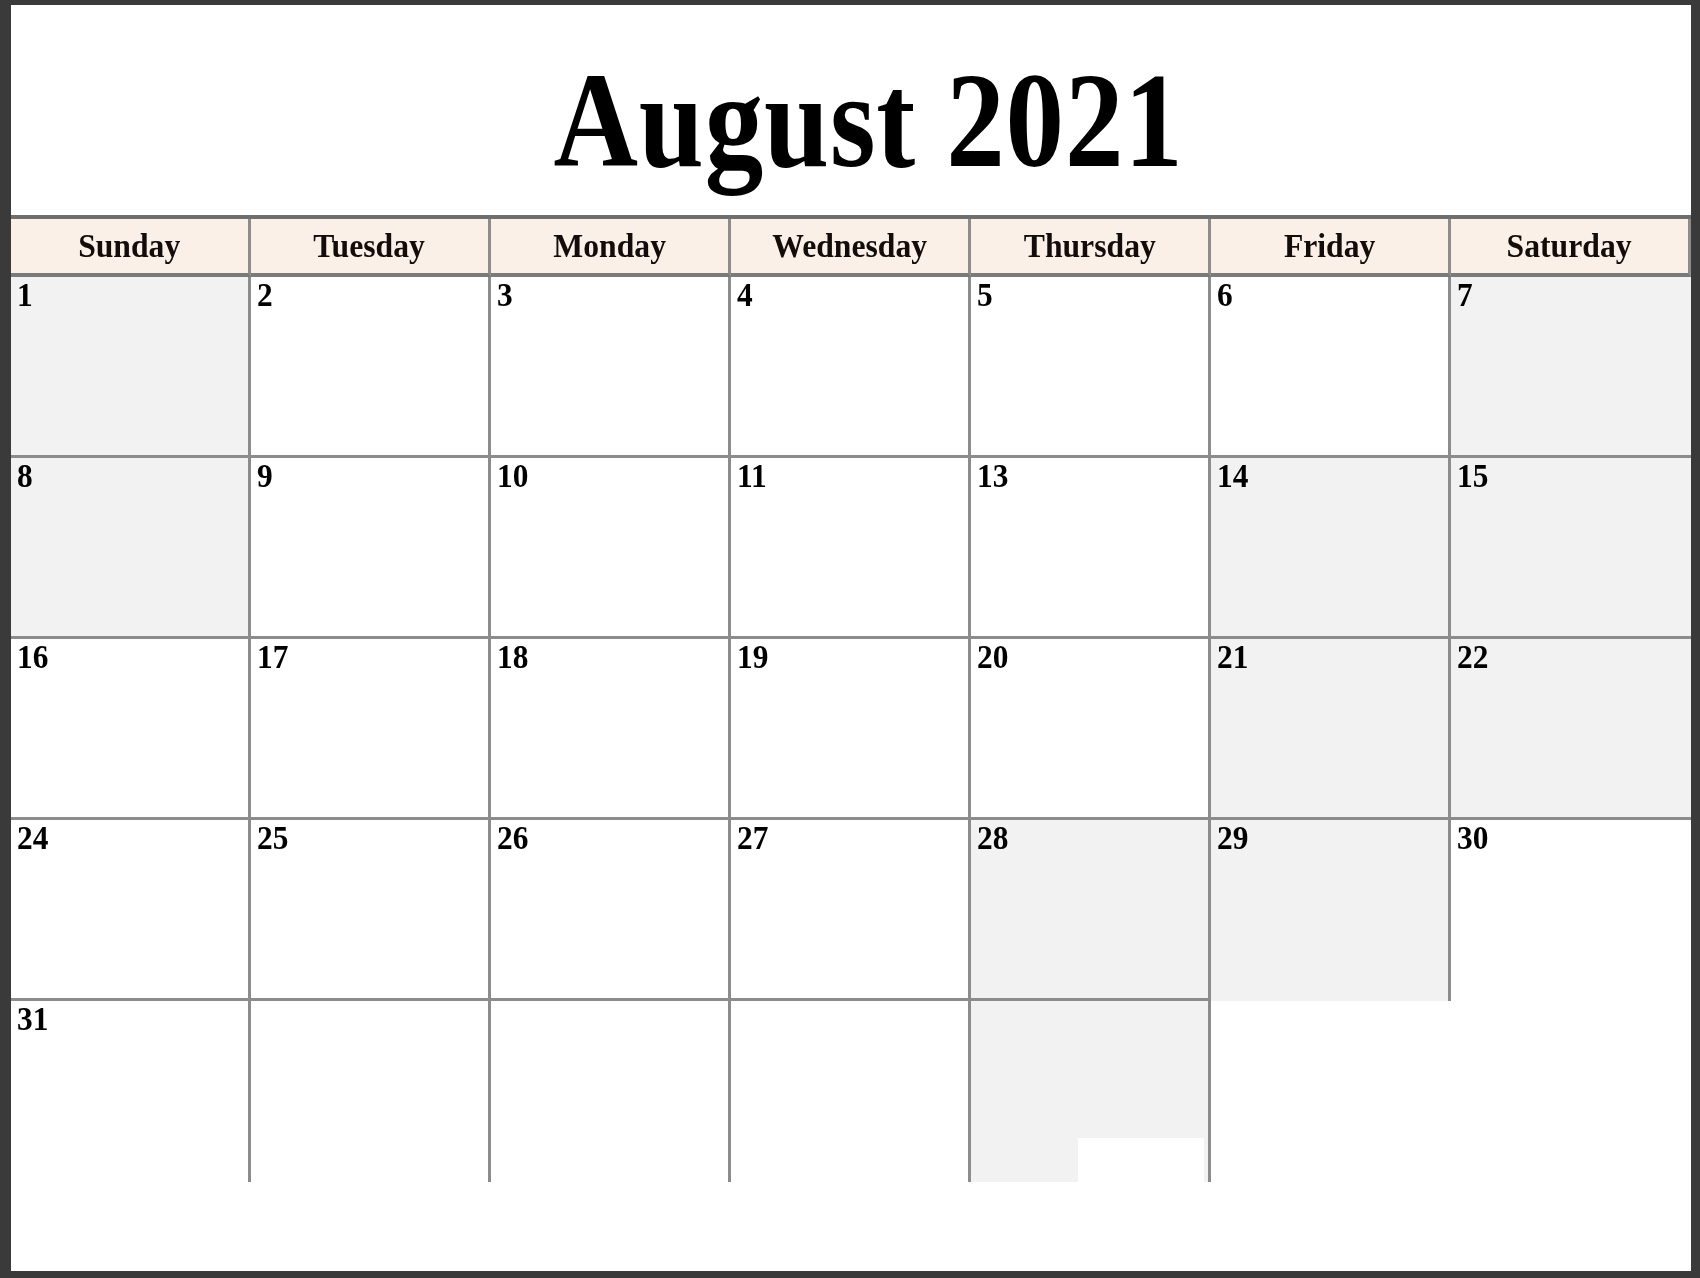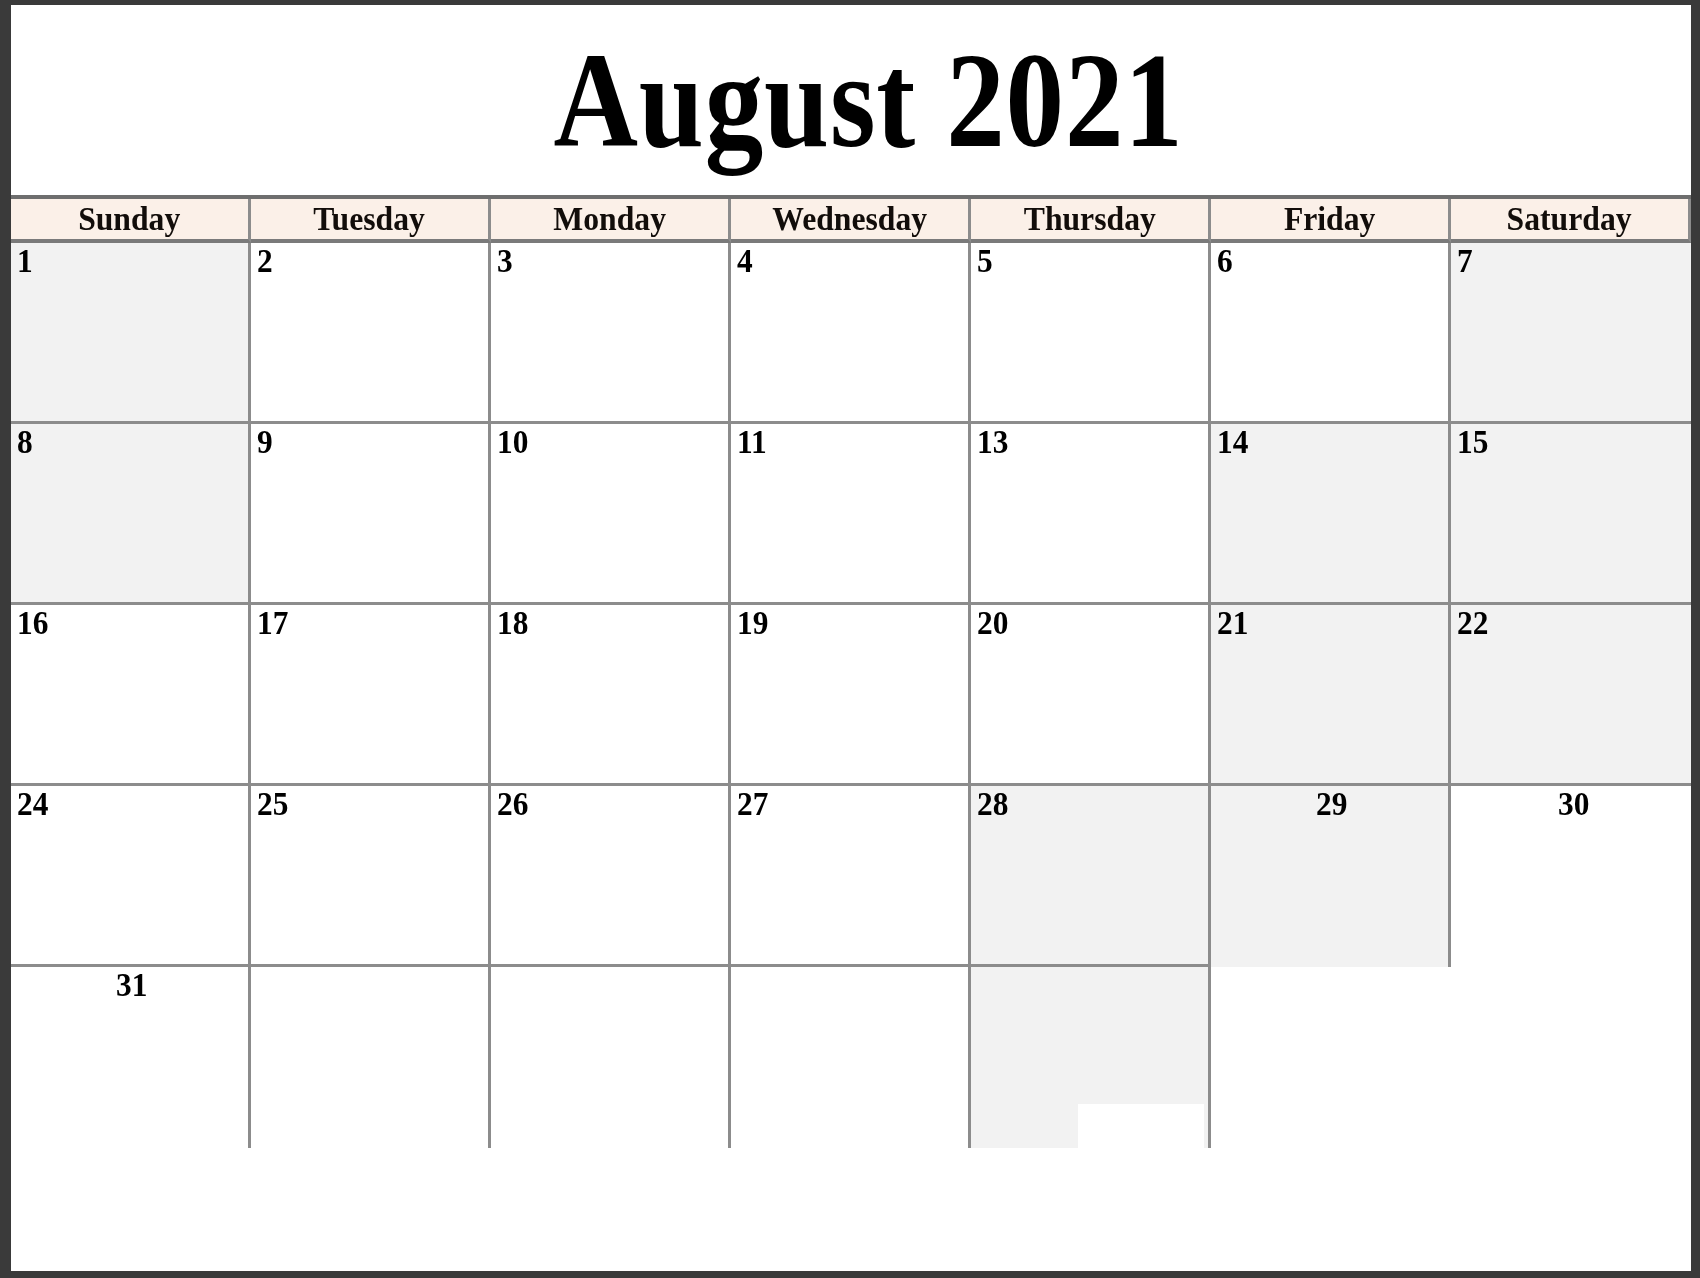--- a/index.html
+++ b/index.html
@@ -27,20 +27,21 @@
   }
 
   
   #title-band {
     position: relative;
     height: 190px;
     background: #ffffff;
     display: flex;
     align-items: center;
     justify-content: center;
+    margin-top: 20px;
   }
   #month-title {
     font-family: "Liberation Serif", "DejaVu Serif", serif;
     font-weight: bold;
     font-size: 136px;
     line-height: 1;
     letter-spacing: 1px;
     color: #000000;
     transform: scaleX(0.86);
     transform-origin: center center;
@@ -49,21 +50,21 @@
   }
 
   
   #grid {
     display: grid;
     grid-template-columns: repeat(7, 1fr);
     border-top: 4px solid #6e6e6e;
   }
 
   .dow-cell {
-    height: 44px;
+    height: 58px;
     background: #fbf0e8;
     border-right: 3px solid #8c8c8c;
     border-bottom: 4px solid #7a7a7a;
     display: flex;
     align-items: center;
     justify-content: center;
     box-sizing: border-box;
   }
   .dow-cell:last-child { border-right: none; }
   .dow-label {
@@ -79,21 +80,21 @@
     height: 181px;
     background: #ffffff;
     border-right: 3px solid #8c8c8c;
     border-bottom: 3px solid #8c8c8c;
     box-sizing: border-box;
     position: relative;
     padding: 2px 0 0 6px;
   }
   .day-cell:nth-child(7n) { border-right: none; }
   .day-cell.weekend { background: #f2f2f2; }
-  .day-cell.lastrow { border-bottom: none; text-align: center; }
+  .day-cell.lastrow { border-bottom: none; }
 
   .day-num {
     font-family: "Liberation Serif", "DejaVu Serif", serif;
     font-weight: bold;
     font-size: 33px;
     line-height: 1;
     color: #000000;
     display: inline-block;
     transform: scaleX(0.95);
     transform-origin: left top;

